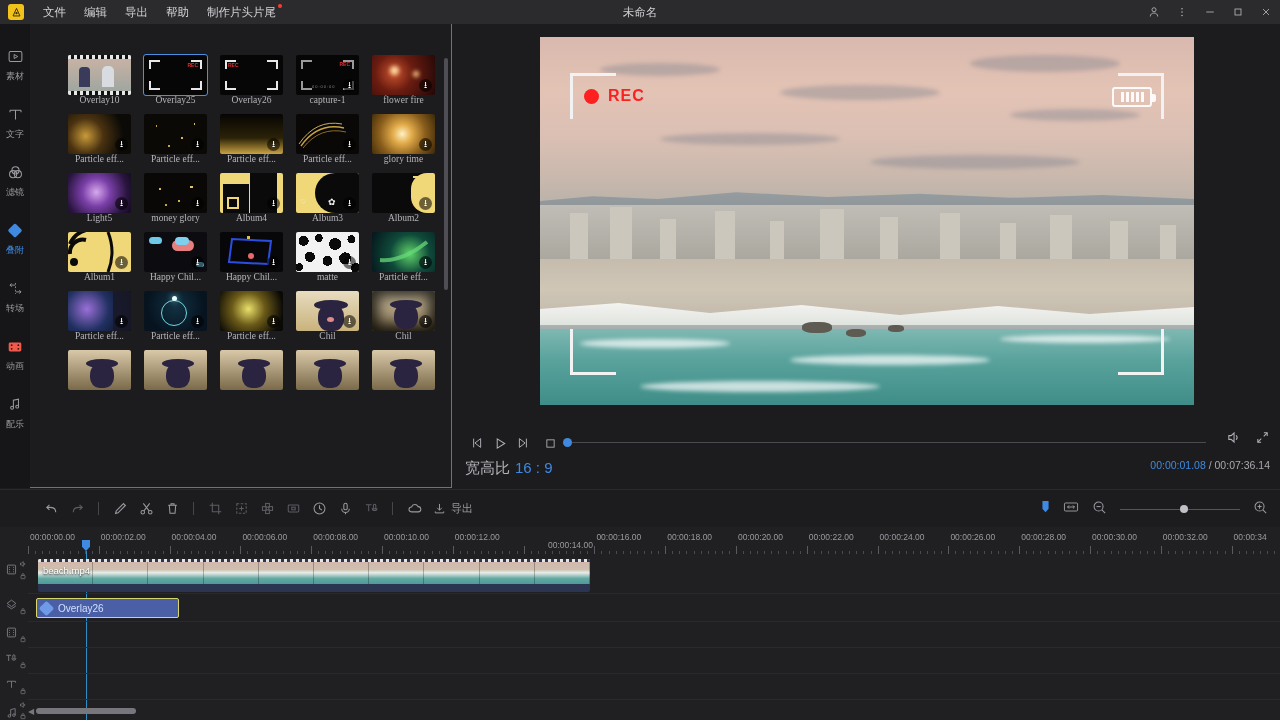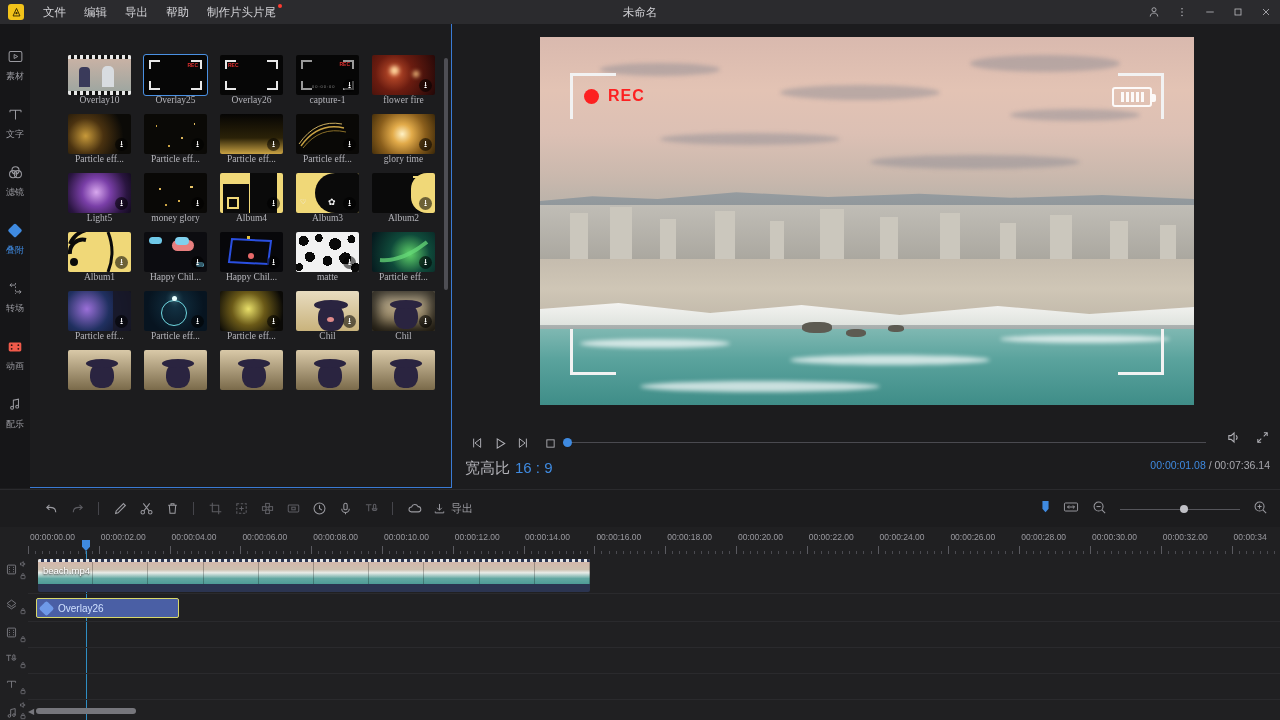--- a/index.html
+++ b/index.html
@@ -941,21 +941,21 @@
         <div class="tick maj" style="left: 424.8px;"></div>
         <div class="tick min" style="left: 431.88px; top: 19px;"></div>
         <div class="tick min" style="left: 438.96px; top: 19px;"></div>
         <div class="tick min" style="left: 446.04px; top: 19px;"></div>
         <div class="tick min" style="left: 453.12px; top: 19px;"></div>
         <div class="tick min" style="left: 460.2px; top: 19px;"></div>
         <div class="tick min" style="left: 467.28px; top: 19px;"></div>
         <div class="tick min" style="left: 474.36px; top: 19px;"></div>
         <div class="tick min" style="left: 481.44px; top: 19px;"></div>
         <div class="tick min" style="left: 488.52px; top: 19px;"></div>
-        <div class="tick-lbl" style="left: 497px;">00:00:14.00</div>
+        <div class="tick-lbl" style="left: 520px; margin-top: 8px;">00:00:14.00</div>
         <div class="tick maj" style="left: 495.6px;"></div>
         <div class="tick min" style="left: 502.68px; top: 19px;"></div>
         <div class="tick min" style="left: 509.76px; top: 19px;"></div>
         <div class="tick min" style="left: 516.84px; top: 19px;"></div>
         <div class="tick min" style="left: 523.92px; top: 19px;"></div>
         <div class="tick min" style="left: 531px; top: 19px;"></div>
         <div class="tick min" style="left: 538.08px; top: 19px;"></div>
         <div class="tick min" style="left: 545.16px; top: 19px;"></div>
         <div class="tick min" style="left: 552.24px; top: 19px;"></div>
         <div class="tick min" style="left: 559.32px; top: 19px;"></div>

